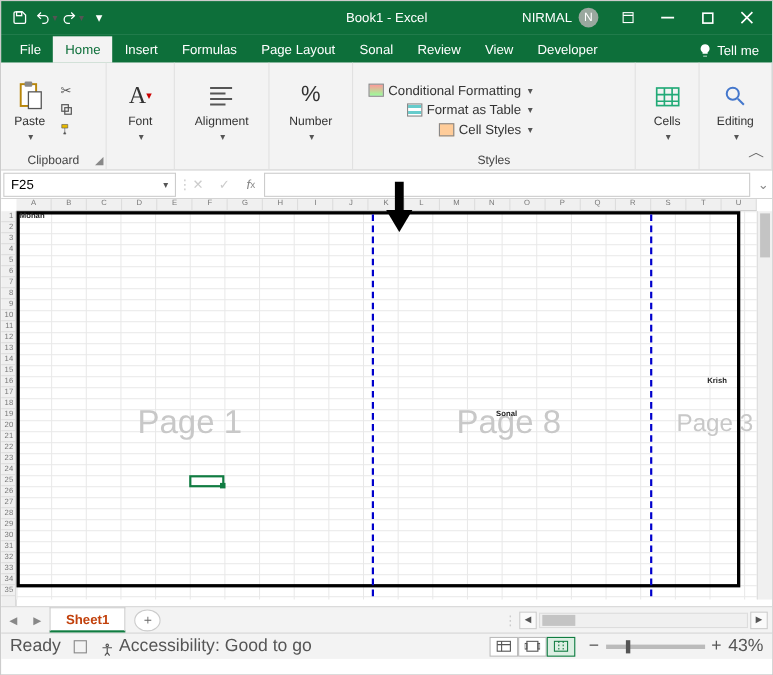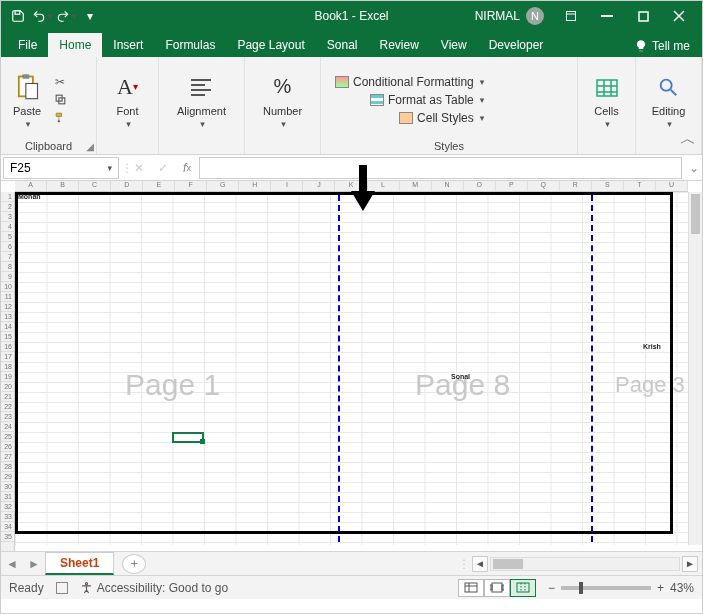--- a/index.html
+++ b/index.html
@@ -28,21 +28,21 @@
   .bigbtn { display:flex; flex-direction:column; align-items:center; font-size:11px; color:#333; gap:2px; padding:2px 4px; cursor:pointer;}
   .bigbtn .ico { width:32px; height:32px; display:flex; align-items:center; justify-content:center; }
   .smallstack { display:flex; flex-direction:column; gap:2px; margin-left:4px;}
   .smallstack div{ width:18px; height:16px; display:flex; align-items:center; justify-content:center; cursor:pointer; font-size:12px; color:#555;}
   .stylelist { display:flex; flex-direction:column; gap:2px; align-items:flex-end; font-size:12px; color:#333; }
   .stylelist .row{ display:flex; align-items:center; gap:4px; cursor:pointer; padding:1px 2px;}
   .stylelist .swatch{ width:14px; height:12px; border:1px solid #888; display:inline-block;}
   .collapse { position:absolute; right:6px; bottom:4px; cursor:pointer; color:#666;}
   
   .fbar { height:26px; border-bottom:1px solid #d4d4d4; display:flex; align-items:center; background:#fff; font-size:12px;}
-  .namebox { width:116px; border:1px solid #ccc; height:22px; margin:0 2px; display:flex; align-items:center; padding:0 6px; justify-content:space-between; background:#fff;}
+  .namebox { width:157px; border:1px solid #ccc; height:22px; margin:0 2px; display:flex; align-items:center; padding:0 6px; justify-content:space-between; background:#fff;}
   .fbar .sep { width:6px;}
   .fbar .fxbtn { width:24px; height:22px; display:flex; align-items:center; justify-content:center; color:#888; cursor:pointer;}
   .fbar .formula { flex:1; border:1px solid #ccc; height:22px; margin-right:4px; background:#fff; position:relative;}
   .fbar .expand { width:16px; text-align:center; color:#888; cursor:pointer;}
   
   .arrowmark { position:absolute; top:164px; left:350px; z-index:50; pointer-events:none;}
   
   .sheetwrap { position:relative; height: 370px; background:#fff; overflow:hidden;}
   .colhdr { position:absolute; top:0; left:14px; right:14px; height:11px; background:#f0f0f0; border-bottom:1px solid #ccc; display:flex;}
   .colhdr div{ flex:1; font-size:7px; color:#777; text-align:center; border-right:1px solid #ddd;}
@@ -65,21 +65,21 @@
   
   .tabsrow { height:24px; border-top:1px solid #d4d4d4; display:flex; align-items:center; font-size:12px; background:#f3f3f3; }
   .tabsrow .navbtn{ width:22px; text-align:center; color:#888; cursor:pointer;}
   .tabsrow .sheettab { padding:3px 14px; background:#fff; border:1px solid #ccc; border-bottom:2px solid #107c41; font-weight:600; color:#c2410c; cursor:pointer;}
   .tabsrow .addsheet{ width:24px; height:20px; border:1px solid #ccc; border-radius:50%; display:flex; align-items:center; justify-content:center; margin-left:8px; cursor:pointer; color:#666; background:#fff;}
   .tabsrow .hscroll { flex:1; display:flex; align-items:center; justify-content:flex-end; gap:2px; padding-right:4px;}
   .tabsrow .hscroll .track{ width:190px; height:14px; background:#f0f0f0; border:1px solid #ddd; position:relative;}
   .tabsrow .hscroll .track .th{position:absolute; left:2px; top:1px; bottom:1px; width:30px; background:#c4c4c4;}
   .tabsrow .hscroll .ar{ width:16px; height:16px; border:1px solid #ccc; display:flex; align-items:center; justify-content:center; background:#fafafa; cursor:pointer; font-size:10px; color:#555;}
   
-  .status { height:24px; border-top:1px solid #d4d4d4; background:#f3f3f3; display:flex; align-items:center; font-size:12px; color:#555; padding:0 8px; gap:12px;}
+  .status { height:24px; border-top:1px solid #d4d4d4; background:#f3f3f3; display:flex; align-items:center; font-size:16px; color:#555; padding:0 8px; gap:12px;}
   .status .views{ margin-left:auto; display:flex; gap:0;}
   .status .views div{ width:26px; height:18px; border:1px solid #bbb; display:flex; align-items:center; justify-content:center; cursor:pointer; background:#fff;}
   .status .views div.active{ background:#dcefe3; border-color:#107c41;}
   .status .zoom { display:flex; align-items:center; gap:6px;}
   .status .zoom .slider{ width:90px; height:4px; background:#bbb; position:relative;}
   .status .zoom .slider .knob{ position:absolute; top:-4px; left:18px; width:4px; height:12px; background:#555;}
   .caret{ font-size:9px; color:#555; margin-left:2px;}
   .dlaunch{position:absolute; right:2px; bottom:2px; font-size:10px; color:#888; cursor:pointer;}
 </style>
 </head>
@@ -405,21 +405,21 @@
     <div class="track">
         <div class="th"></div>
       </div>
     <div class="ar">►</div>
   </div>
 </div>
 
 <div class="status">
   <span>Ready</span>
   <span style="border:1px solid #888; width:12px; height:12px; display:inline-block;"></span>
-  <span style="display:flex;align-items:flex-start;gap:4px;">
+  <span style="display:flex;align-items:flex-end;gap:4px;">
     <svg width="13" height="13" viewBox="0 0 24 24" fill="none" stroke="#555" stroke-width="2">
         <circle cx="12" cy="5" r="2"></circle>
         <path d="M4 9h16M12 9v8m-4 5l4-5 4 5"></path>
       </svg>
     <span>Accessibility: Good to go</span>
   </span>
   <div class="views">
     <div>
         <svg width="14" height="11" viewBox="0 0 14 11" fill="none" stroke="#555">
           <rect x="1" y="1" width="12" height="9"></rect>

